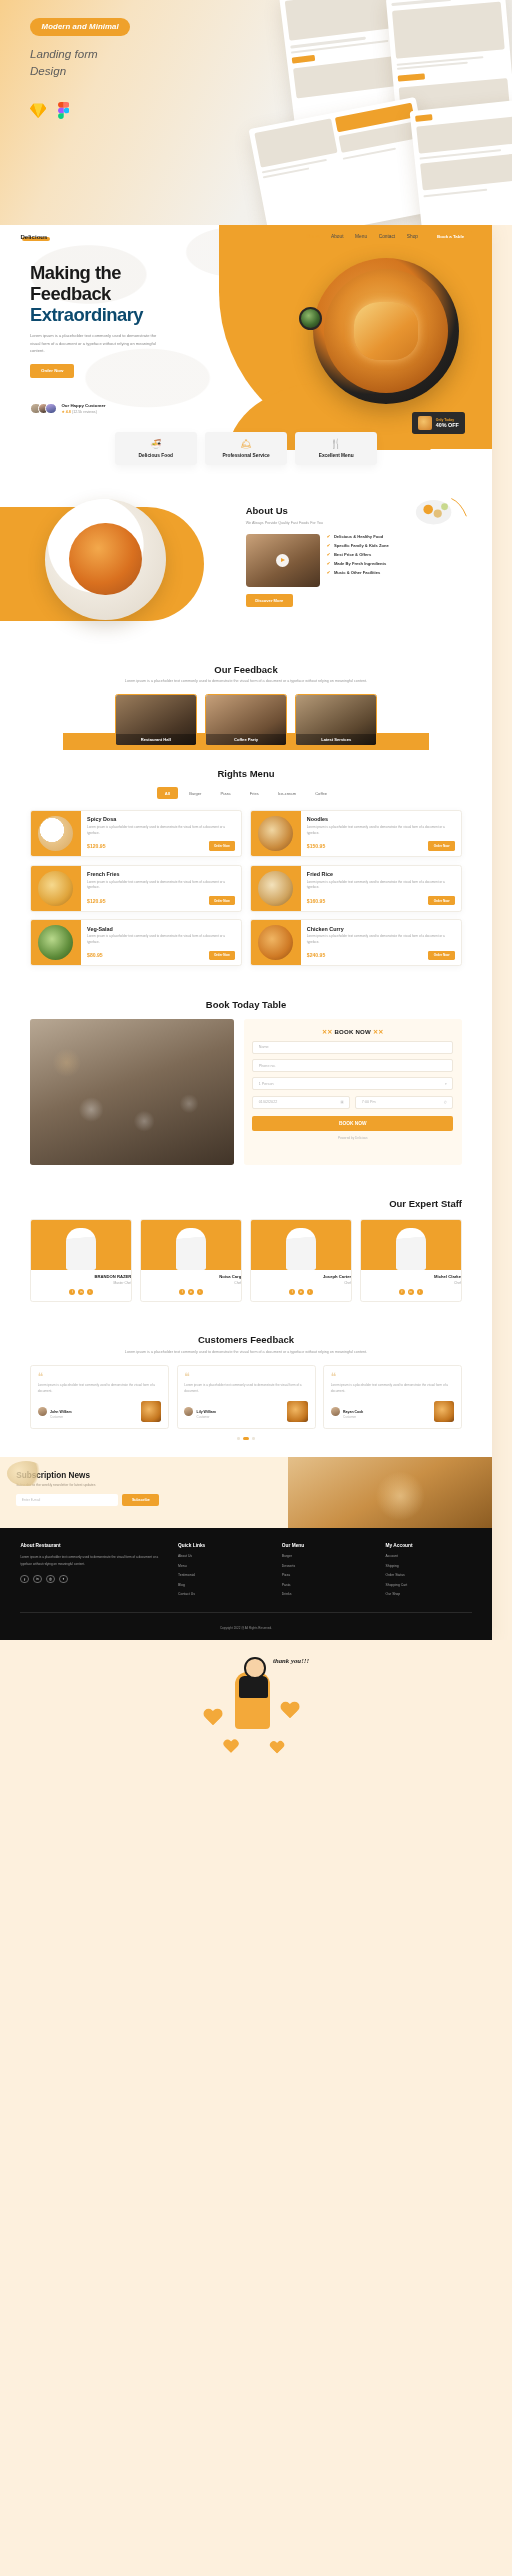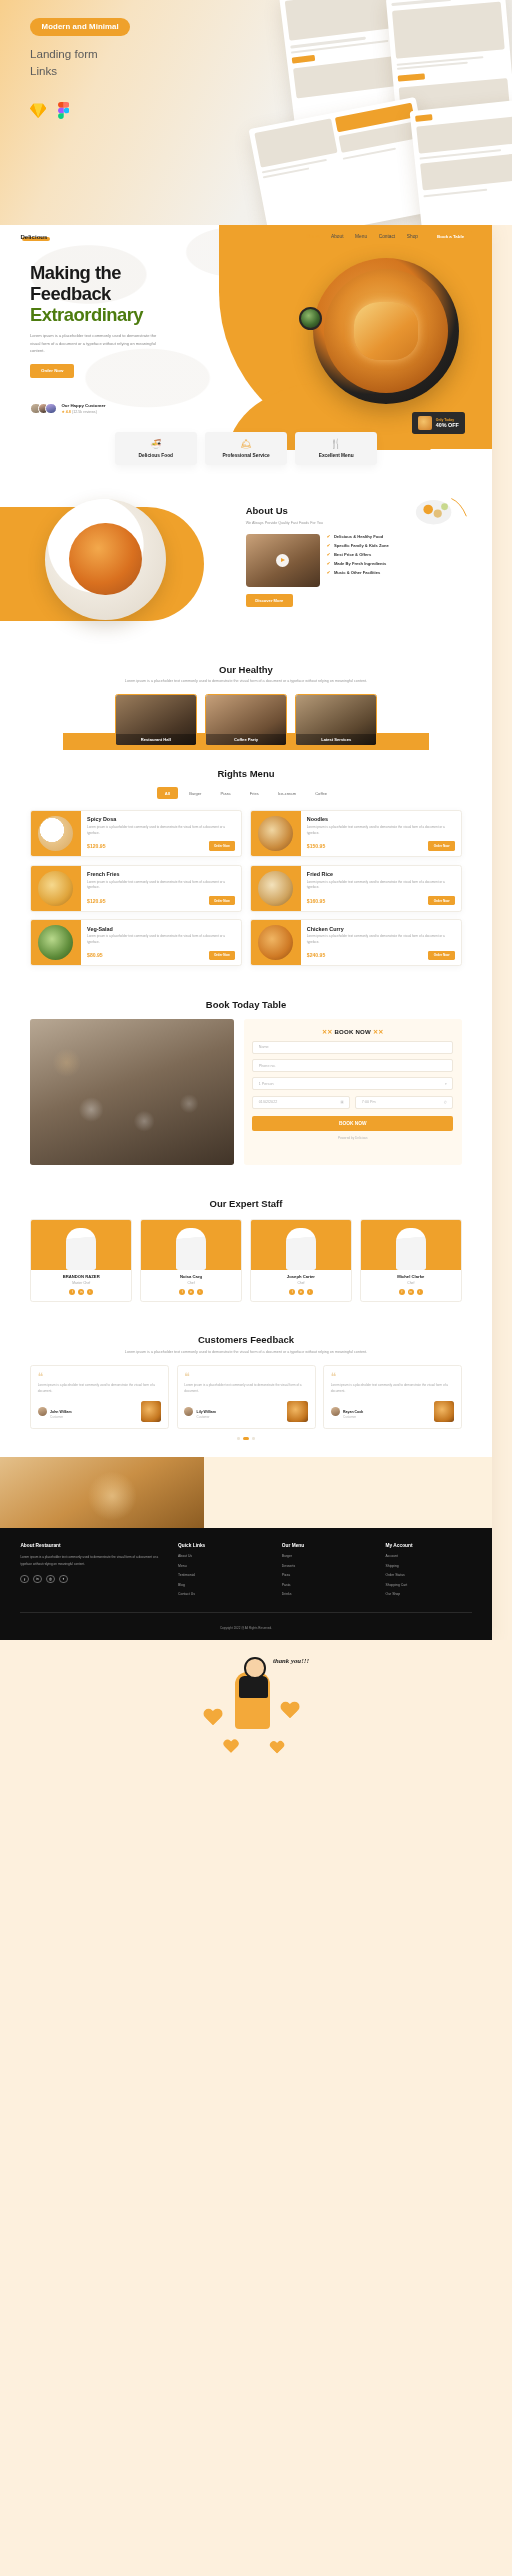--- a/index.html
+++ b/index.html
@@ -10,21 +10,21 @@
     width:512px;
     overflow-x:hidden;
   }
   .page { width:512px; position:relative; }
 
   
   .cover {
     position:relative; width:512px; height:225px; overflow:hidden;
     background:linear-gradient(115deg,#f8cf8c 0%,#f7e3c2 22%,#f3f1ec 55%,#f0eeea 100%);
   }
-  .cover-left { position:absolute; left:30px; top:17.7px; width:225px; z-index:5; }
+  .cover-left { position:absolute; left:30px; top:17.7px; width:225px; z-index:5;font-style:italic; }
   .badge-pill {
     display:inline-block; background:#efa12b; color:#fff;
     font-size:7.8px; font-weight:bold; letter-spacing:0.1px;
     padding:4.8px 11.6px; border-radius:13.6px;
   }
   .cover-title {
     font-size:31px; font-weight:bold; color:#141414;
     letter-spacing:-1.1px; margin-top:15px; line-height:1;
   }
   .cover-sub { font-size:11.6px; color:#5c5c5c; margin-top:9.5px; line-height:1.45; font-weight:300;}
@@ -87,21 +87,21 @@
   .hero-blob {
     position:absolute; right:-20.4px; top:-48px; width:293px; height:272px;
     background:#efa12b; border-radius:0 0 0 157px; z-index:1;
   }
   .hero-blob2 {
     position:absolute; right:61px; top:157px; width:204px; height:102px;
     background:#efa12b; border-radius:102px 102px 0 0 / 75px 75px 0 0; z-index:1;
   }
   .hero-inner { position:relative; z-index:3; padding:15px 0 0 30px; width:225px; }
   .hero-h1 { font-size:18.4px; font-weight:bold; color:#1a1a1a; line-height:1.14; letter-spacing:-0.5px; }
-  .hero-h1 .accent { color:#4d7c0f;text-align:center; }
+  .hero-h1 .accent { color:#0c4a6e;text-align:center; }
   .hero-p { font-size:4.1px; color:#8a8a8a; line-height:1.85; margin-top:6.1px; width:133px; }
   .btn-order {
     display:inline-block; margin-top:8.9px; background:#efa12b; color:#fff;
     font-size:4.4px; font-weight:bold; padding:4.8px 11px; border-radius:2px;
   }
   .rating-row { display:flex; align-items:center; gap:4.8px; margin-top:24.5px; }
   .avatars { display:flex; }
   .avatars i {
     display:block; width:11.6px; height:11.6px; border-radius:50%; border:1px solid #fff;
     margin-left:-4.1px;
@@ -264,21 +264,21 @@
   .fld-row { display:flex; gap:5.4px; }
   .fld-row .fld { flex:1; }
   .caret { color:#c9c9c9; font-size:3.4px; }
   .book-btn {
     background:#efa12b; color:#fff; font-size:4.8px; font-weight:bold;
     border-radius:2px; padding:5.4px 0; margin-top:6.8px;
   }
   .book-note { font-size:3.1px; color:#b5b5b5; margin-top:4.8px; }
 
   
-  .staff { padding:13.6px 30px 19px; text-align:center; background:#fff; }
+  .staff { padding:13.6px 30px 19px; text-align:right; background:#fff; }
   .staff-grid { display:flex; gap:7.5px; margin-top:9.5px; }
   .sc { flex:1; border:0.7px solid #f0ece4; border-radius:2.7px; overflow:hidden; }
   .sc .ph { height:50px; background:#efa12b; position:relative; }
   .sc .ph i {
     position:absolute; left:50%; bottom:0; width:30px; height:42px; margin-left:-15px;
     background:linear-gradient(175deg,#fff 0 24%, #f4f4f4 25% 100%);
     border-radius:13.6px 13.6px 2.7px 2.7px;
   }
   .sc .nm { font-size:4.2px; font-weight:bold; color:#1a1a1a; margin-top:4.8px; }
   .sc .rl { font-size:3.3px; color:#a8a8a8; margin-top:2px; }
@@ -407,21 +407,21 @@
           <div class="mk-img" style="height:27px;border-radius:2px;margin-top:4.8px"></div>
           <div class="mk-line" style="height:2px;width:60%;margin-top:4.1px"></div>
         </div>
       </div>
     </div>
 
     <div class="cover-left">
       <div class="badge-pill">Modern and Minimal</div>
       <div class="cover-sub">
         <div>Landing form</div>
-        <div>Links</div>
+        <div>Design</div>
       </div>
       <div class="tool-row">
         <svg class="sketch-ico" viewBox="0 0 24 22">
           <polygon points="12,22 0,8 5,1 19,1 24,8" fill="#fdb300"></polygon>
           <polygon points="12,22 5,1 19,1" fill="#fdd231"></polygon>
           <polygon points="12,22 0,8 5,1" fill="#fdad00"></polygon>
           <polygon points="12,22 24,8 19,1" fill="#fdad00"></polygon>
         </svg>
         <svg class="figma-ico" viewBox="0 0 17 25">
           <path d="M4.2 0h4.2v8.3H4.2a4.15 4.15 0 1 1 0-8.3z" fill="#f24e1e"></path>
@@ -546,21 +546,21 @@
         <svg class="about-deco" viewBox="0 0 86 66">
           <ellipse cx="30" cy="34" rx="26" ry="18" fill="#f1f1f1"></ellipse>
           <circle cx="22" cy="30" r="7" fill="#efa12b"></circle>
           <circle cx="36" cy="36" r="6" fill="#e3c07a"></circle>
           <circle cx="46" cy="26" r="5" fill="#c9d98e"></circle>
           <path d="M56 14 q14 6 22 26" stroke="#efa12b" stroke-width="1.4" fill="none"></path>
         </svg>
       </section>
 
       <section class="services">
-        <div class="sec-title">Our Healthy</div>
+        <div class="sec-title">Our Feedback</div>
         <div class="sec-sub" style="max-width:259px;margin:3.4px auto 0">Lorem ipsum is a placeholder text commonly used to demonstrate the visual form of a document or a typeface without relying on meaningful content.</div>
         <div class="serv-cards">
           <div class="serv">
             <div class="si s1"></div>
             <div class="cap">Restaurant Hall</div>
           </div>
           <div class="serv">
             <div class="si s2"></div>
             <div class="cap">Coffee Party</div>
           </div>
@@ -796,20 +796,31 @@
           </div>
         </div>
         <div class="dots">
           <i></i>
           <i class="on"></i>
           <i></i>
         </div>
       </section>
 
       <section class="subs">
+        <div class="subs-l">
+          <div class="subs-deco"></div>
+          <div class="subs-h">Subscription News</div>
+          <div class="subs-p">Subscribe to the weekly newsletter for latest updates</div>
+          <div class="subs-form">
+            <div class="subs-in">
+              <span>Enter E-mail</span>
+            </div>
+            <div class="subs-btn">Subscribe</div>
+          </div>
+        </div>
         <div class="subs-r"></div>
       </section>
 
       <footer class="footer">
         <div class="ft-row">
           <div class="ft-c1">
             <div class="ft-h">About Restaurant</div>
             <div class="ft-p">Lorem ipsum is a placeholder text commonly used to demonstrate the visual form of a document or a typeface without relying on meaningful content.</div>
             <div class="ft-soc">
               <b>f</b>

